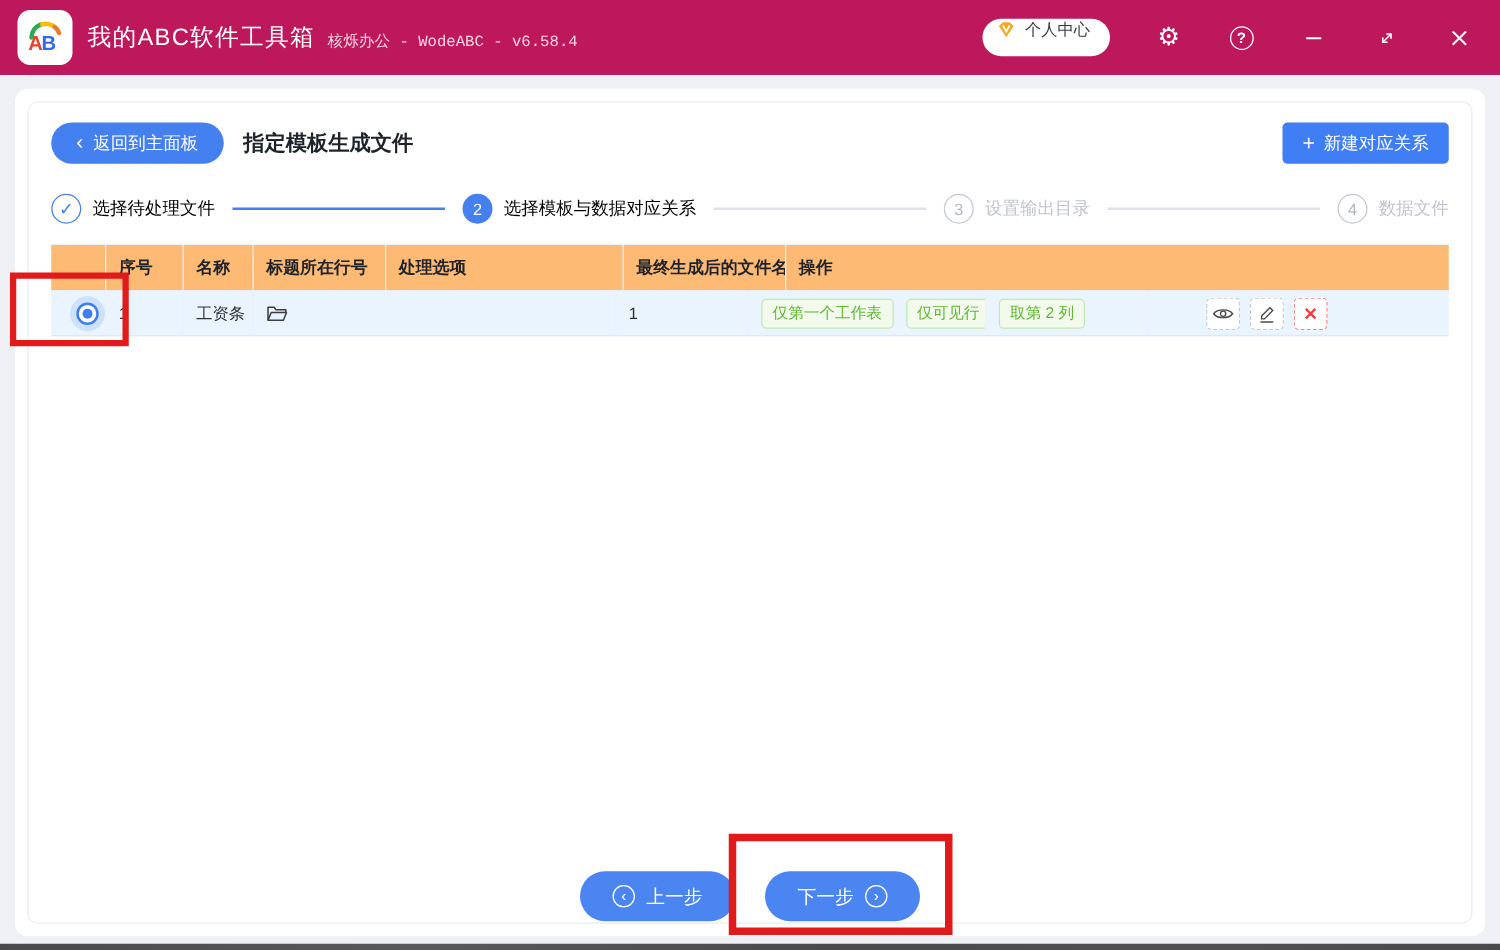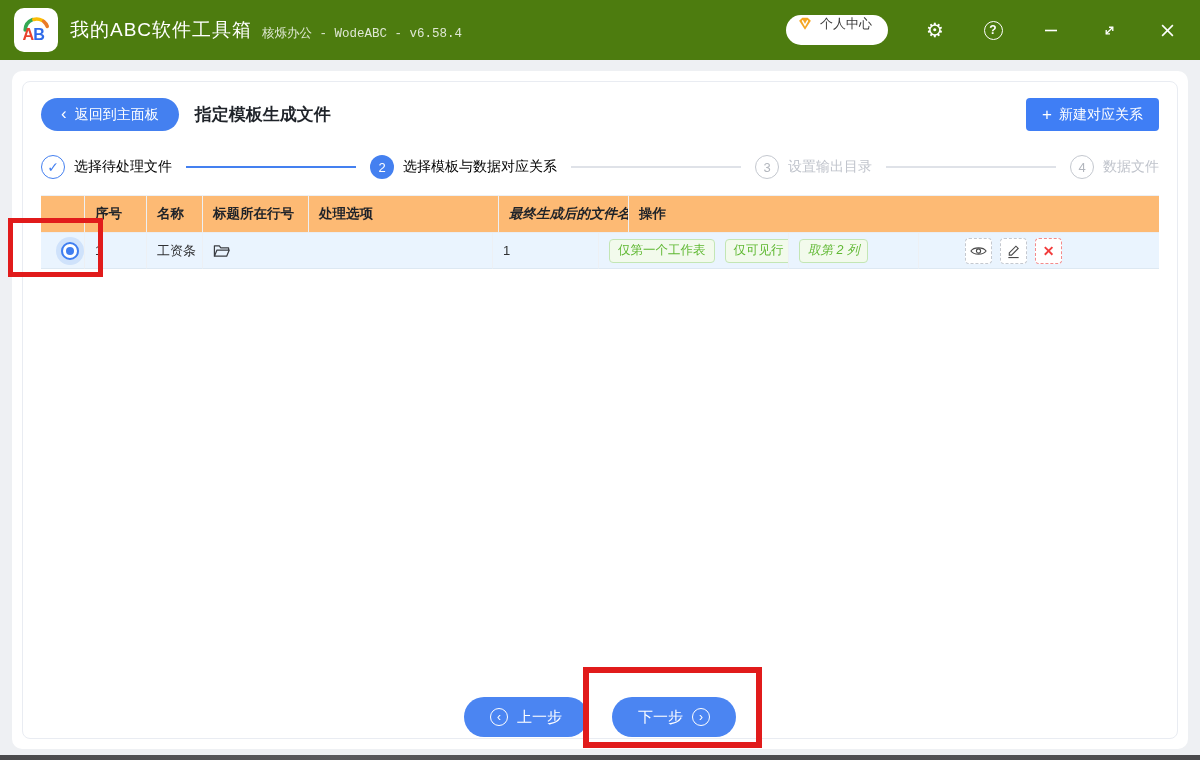--- a/index.html
+++ b/index.html
@@ -2,21 +2,21 @@
 <html><head>
 <meta charset="utf-8">
 <style>
   * { margin:0; padding:0; box-sizing:border-box; }
   html,body { width:1200px; height:760px; overflow:hidden;
     font-family:"Liberation Sans","DejaVu Sans",sans-serif; background:#eef0f3; }
   .window { position:absolute; inset:0; }
 
   
   .titlebar { position:absolute; left:0; top:0; width:1200px; height:60px;
-    background:#4d7c0f; display:flex; align-items:center; padding:0 22px 0 14px; }
+    background:#be185d; display:flex; align-items:center; padding:0 22px 0 14px; }
   .logo { width:44px; height:44px; background:#fff; border-radius:10px;
     display:flex; align-items:center; justify-content:center; flex:0 0 auto; }
   .app-title { color:#fff; font-size:19px; font-weight:normal; margin-left:12px; letter-spacing:1px; }
   .app-subtitle { color:rgba(255,255,255,.82); font-size:12.5px; margin-left:10px; margin-top:6px;font-family:Liberation Mono, monospace; }
   .tb-right { margin-left:auto; display:flex; align-items:center; gap:36px; }
   .user-pill { background:#fff; border-radius:16px; height:30px; padding:0 16px 12px 10px;
     display:flex; align-items:center; gap:6px; font-size:13px; color:#3a3a3a; cursor:pointer; }
   .tb-icon { color:#fff; display:flex; align-items:center; justify-content:center;
     width:22px; height:22px; cursor:pointer; }
   .help-circle { width:19px; height:19px; border:1.6px solid #fff; border-radius:50%;
@@ -58,21 +58,21 @@
   .table { margin-top:16px; border-top:1px solid #edf0f4; }
   .thead, .trow { display:flex; align-items:stretch; }
   .thead { background:#fdba74; height:37px; }
   .trow { background:#eaf4fe; height:36px; }
   .th, .td { display:flex; align-items:center; padding:0 10px; font-size:13px;
     border-right:1px solid #edf0f4; overflow:hidden; white-space:nowrap; }
   .th { font-weight:bold; color:#1f2329; font-size:13.5px; border-bottom:1px solid #e9edf2; }
   .td { color:#303133; border-bottom:1px solid #dde8f2; }
   .c0 { width:44px; justify-content:center; padding:0; }
   .c1 { width:62px; } .c2 { width:56px; } .c3 { width:290px; }
-  .c4 { width:106px; } .c5 { width:190px; } .c6 { width:130px;font-style:italic; }
+  .c4 { width:106px; } .c5 { width:190px; } .c6 { width:130px; }
   .c7 { flex:1; border-right:none; }
 
   .radio { width:18px; height:18px; border-radius:50%; border:2px solid #3f7ef0;
     background:#fff; position:relative; box-shadow:0 0 0 5px #cfe2fb; cursor:pointer; margin-left:14px; }
   .radio::after { content:""; position:absolute; left:3px; top:3px; width:8px; height:8px;
     border-radius:50%; background:#3f7ef0; }
 
   .folder-ic { display:flex; margin-right:8px; flex:0 0 auto; }
 
   .tag { display:inline-flex; align-items:center; height:24px; padding:0 8px; margin-right:10px;

